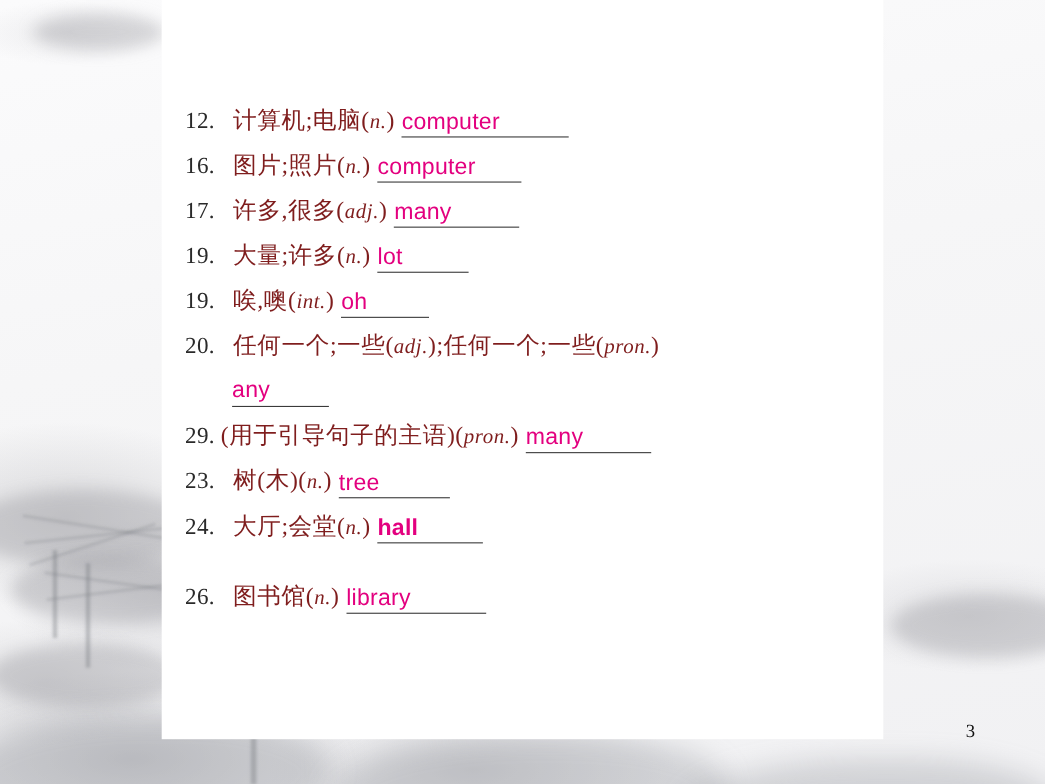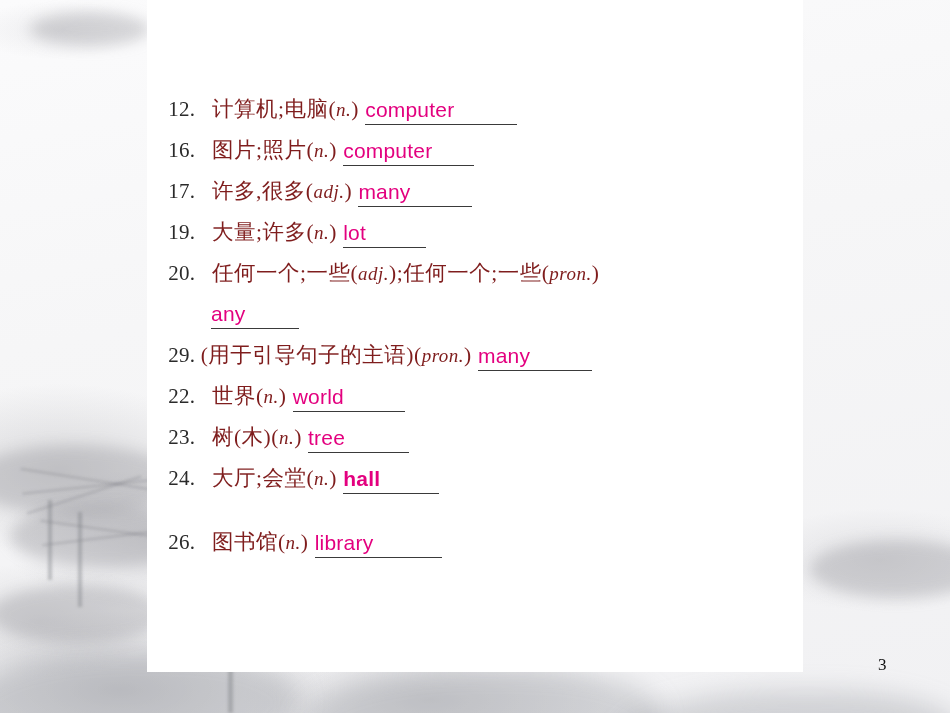--- a/index.html
+++ b/index.html
@@ -218,20 +218,29 @@
       <div class="vocab-item">
         <span class="spacer-gap" style="width:16px;"></span>
         <span class="item-num">19.</span>
         <span class="spacer-gap" style="width:6px;"></span>
         <span class="item-cn">大量;许多(</span><span class="item-cn pos">n.</span><span class="item-cn">)</span>
         <span class="answer-slot" style="width:83px;">
           <span class="answer-text">lot</span>
         </span>
       </div>
 
+      <div class="vocab-item">
+        <span class="spacer-gap" style="width:16px;"></span>
+        <span class="item-num">19.</span>
+        <span class="spacer-gap" style="width:6px;"></span>
+        <span class="item-cn">唉,噢(</span><span class="item-cn pos">int.</span><span class="item-cn">)</span>
+        <span class="answer-slot" style="width:80px;">
+          <span class="answer-text">oh</span>
+        </span>
+      </div>
 
       <div class="vocab-item">
         <span class="spacer-gap" style="width:16px;"></span>
         <span class="item-num">20.</span>
         <span class="spacer-gap" style="width:6px;"></span>
         <span class="item-cn">任何一个;一些(</span><span class="item-cn pos">adj.</span><span class="item-cn">);任何一个;一些(</span><span class="item-cn pos">pron.</span><span class="item-cn">)</span>
       </div>
       <div class="vocab-sub">
         <span class="answer-slot" style="width:88px;">
           <span class="answer-text">any</span>
@@ -240,29 +249,20 @@
 
       <div class="vocab-item">
         <span class="spacer-gap" style="width:16px;"></span>
         <span class="item-num">29.</span>
         <span class="item-cn">(用于引导句子的主语)(</span><span class="item-cn pos">pron.</span><span class="item-cn">)</span>
         <span class="answer-slot" style="width:114px;">
           <span class="answer-text">many</span>
         </span>
       </div>
 
-      <div class="vocab-item">
-        <span class="spacer-gap" style="width:16px;"></span>
-        <span class="item-num">22.</span>
-        <span class="spacer-gap" style="width:6px;"></span>
-        <span class="item-cn">世界(</span><span class="item-cn pos">n.</span><span class="item-cn">)</span>
-        <span class="answer-slot" style="width:112px;">
-          <span class="answer-text">world</span>
-        </span>
-      </div>
 
       <div class="vocab-item">
         <span class="spacer-gap" style="width:16px;"></span>
         <span class="item-num">23.</span>
         <span class="spacer-gap" style="width:6px;"></span>
         <span class="item-cn">树(木)(</span><span class="item-cn pos">n.</span><span class="item-cn">)</span>
         <span class="answer-slot" style="width:101px;">
           <span class="answer-text">tree</span>
         </span>
       </div>

